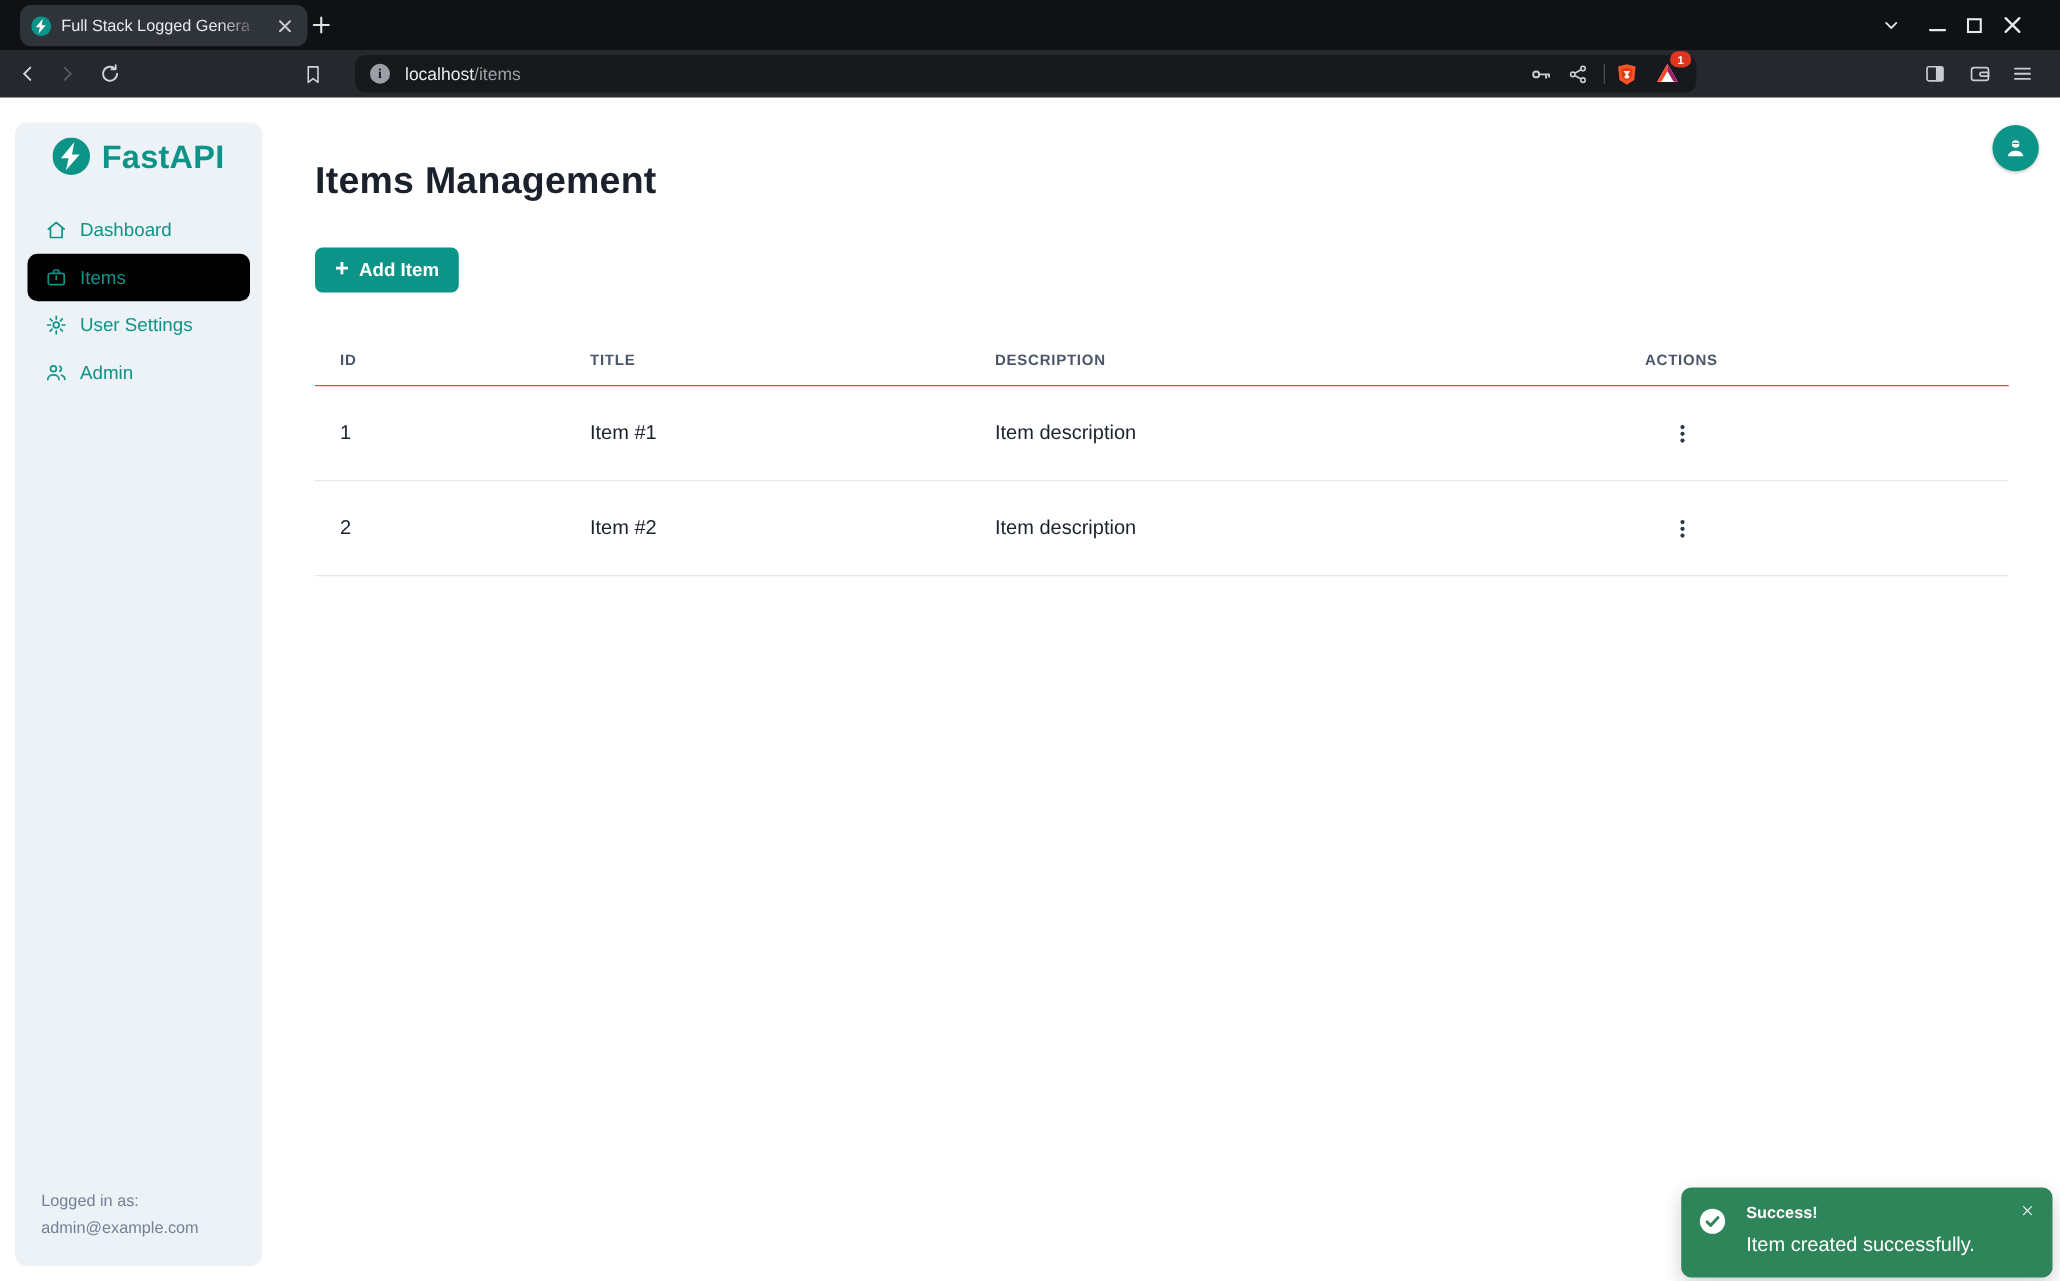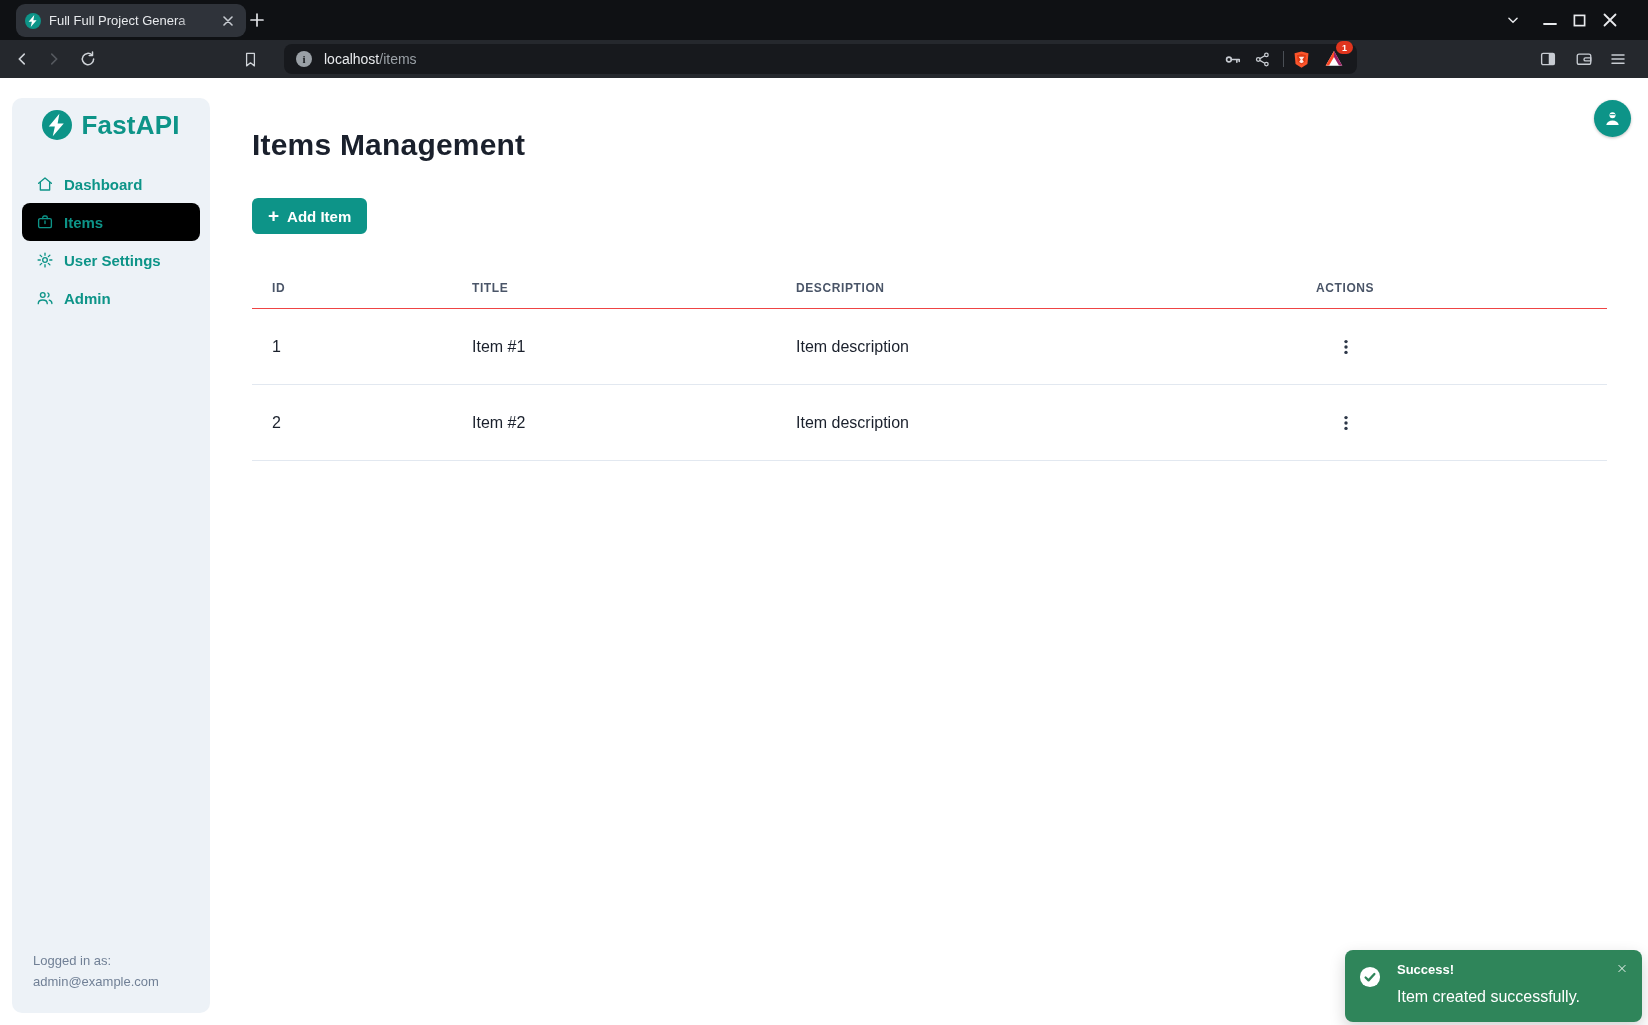--- a/index.html
+++ b/index.html
@@ -46,21 +46,21 @@
   }
   .tool-right{position:absolute;top:47px;width:24px;height:24px;display:flex;align-items:center;justify-content:center;color:#c8ccd2;}
   .tr-panel{left:1536px}.tr-wallet{left:1572px}.tr-menu{left:1606px}
   
   .sidebar{position:absolute;left:12px;top:98px;width:198px;height:915px;background:#edf2f7;border-radius:10px;}
   .logo-row{display:flex;align-items:center;justify-content:center;gap:9px;margin-top:12px;height:30px;}
   .logo-text{font-size:26px;font-weight:700;color:#0d9488;letter-spacing:.2px;}
   .nav-list{margin-top:25px;padding:0 10px;display:flex;flex-direction:column;}
   .nav-item{
     height:38px;border-radius:8px;display:flex;align-items:center;gap:10px;
-    padding:0 0 0 14px;color:#0d9488;font-size:15px;font-weight:700;cursor:pointer;
+    padding:0 0 0 14px;color:#0d9488;font-size:15px;font-weight:400;cursor:pointer;
   }
   .nav-item.active{background:#000000;}
   .nav-item svg{flex:0 0 auto}
   .sidebar-footer{position:absolute;left:21px;bottom:21px;color:#718096;font-size:13px;line-height:21px;}
   
   .page-title{position:absolute;left:252px;top:128px;font-size:30px;font-weight:700;color:#1a202c;letter-spacing:.2px;}
   .add-btn{
     position:absolute;left:252px;top:198px;height:36px;padding:0 16px;border:none;border-radius:6px;
     background:#0d9488;color:#fff;font-family:inherit;font-size:15px;font-weight:700;
     display:flex;align-items:center;gap:8px;cursor:pointer;
@@ -104,21 +104,21 @@
 <body>
 
 <div class="titlebar">
   <div class="tab">
     <span>
       <svg width="16" height="16" viewBox="0 0 24 24">
           <circle cx="12" cy="12" r="12" fill="#0d9488"></circle>
           <path d="M13.9 3 5.4 13.2h4.9L8.6 21l8.8-10.2h-4.9z" fill="#fff"></path>
         </svg>
     </span>
-    <span class="tab-title">Full Full Project Genera</span>
+    <span class="tab-title">Full Stack Logged Genera</span>
     <span class="tab-close">
       <svg width="10" height="10" viewBox="0 0 10 10">
           <path d="M1 1l8 8M9 1L1 9" stroke="currentColor" stroke-width="1.6" stroke-linecap="round"></path>
         </svg>
     </span>
   </div>
   <span class="newtab-btn">
     <svg width="14" height="14" viewBox="0 0 14 14">
         <path d="M7 1v12M1 7h12" stroke="currentColor" stroke-width="1.7" stroke-linecap="round"></path>
       </svg>

